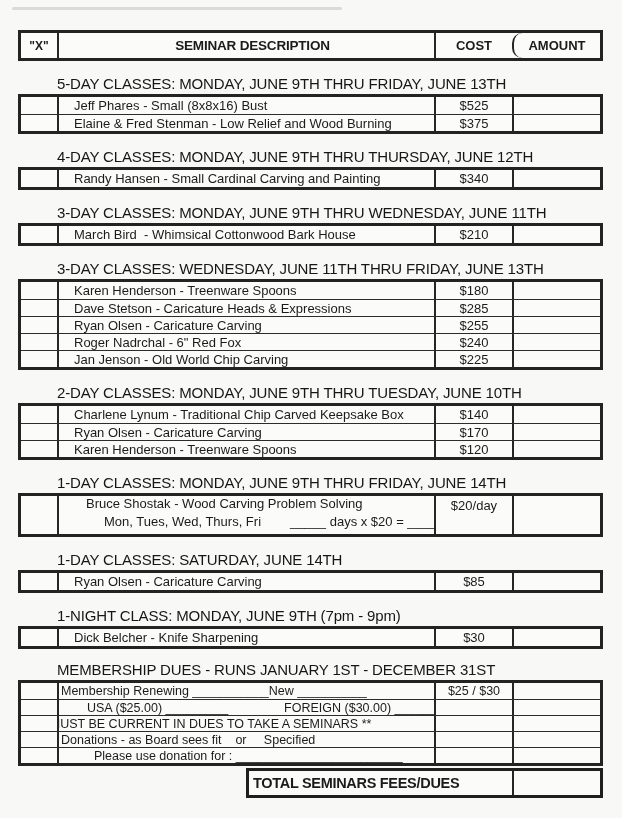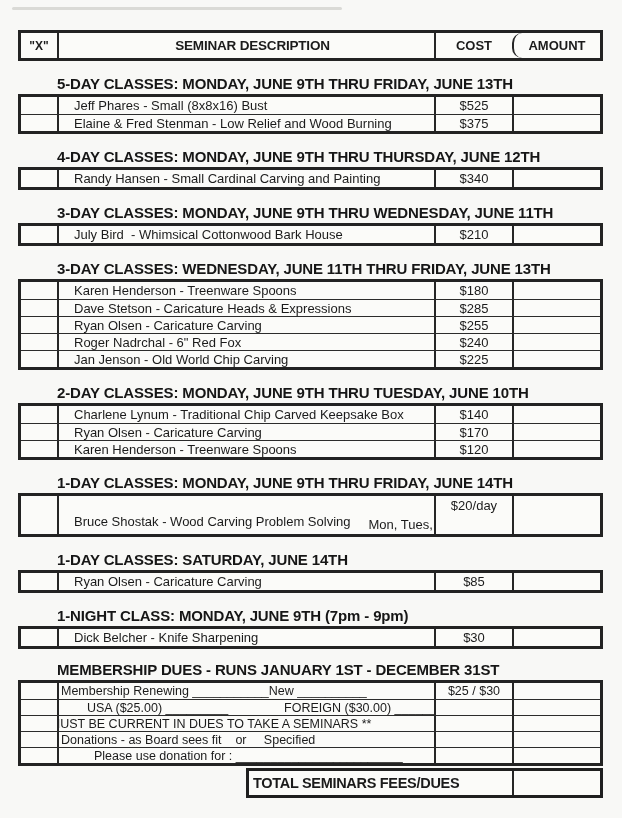--- a/index.html
+++ b/index.html
@@ -24,26 +24,26 @@
   .cost { width:78px; flex:none; border-left:2px solid #262626; justify-content:center; }
   .amount { width:88px; flex:none; border-left:2px solid #262626; }
   
   .header-tbl { display:flex; height:31px; }
   .header-tbl .cell { font-weight:bold; }
   .header-tbl .cb { justify-content:center; font-size:12px; }
   .header-tbl .desc { justify-content:center; padding-left:12px; font-size:13.5px; letter-spacing:-0.2px;border-radius:12px; }
   .header-tbl .cost { font-size:13px; }
   .header-tbl .amount { justify-content:center; font-size:13px;border-radius:10px; }
   .section-title {
-    margin:14px 0 2px 57px; font-weight:bold; font-size:15px;
+    margin:14px 0 2px 57px; font-weight:normal; font-size:15px;
     line-height:17px; letter-spacing:-0.15px; color:#161616;
   }
   
   .tall { height:38px; align-items:flex-start; }
-  .tall .desc { flex-direction:row; align-items:flex-start; justify-content:flex-start; padding-top:18px; }
+  .tall .desc { flex-direction:column; align-items:flex-start; justify-content:flex-start; padding-top:0;margin-left:12px; }
   .tall .cost { align-items:flex-start; padding-top:2px; }
   .line2 { margin-left:18px; margin-top:3px; }
   
   .m-row { height:16px; font-size:12.5px; }
   .m-title { margin-top:12px; }
   .m1-desc { padding-left:2px; }
   .m1-new { margin-left:auto; margin-right:78px; }
   .m2-desc { padding-left:28px; gap:56px; }
   .m3-desc { justify-content:center; padding-left:0; padding-right:85px; }
   .m4-desc { padding-left:2px; }
@@ -107,21 +107,21 @@
       </div>
     </div>
   </div>
 
   <div>
     <div class="section-title">3-DAY CLASSES: MONDAY, JUNE 9TH THRU WEDNESDAY, JUNE 11TH</div>
     <div class="tbl">
       <div class="row">
         <div class="cell cb"></div>
         <div class="cell desc">
-            <span>July Bird  - Whimsical Cottonwood Bark House</span>
+            <span>March Bird  - Whimsical Cottonwood Bark House</span>
           </div>
         <div class="cell cost">$210</div>
         <div class="cell amount"></div>
       </div>
     </div>
   </div>
 
   <div>
     <div class="section-title">3-DAY CLASSES: WEDNESDAY, JUNE 11TH THRU FRIDAY, JUNE 13TH</div>
     <div class="tbl">

